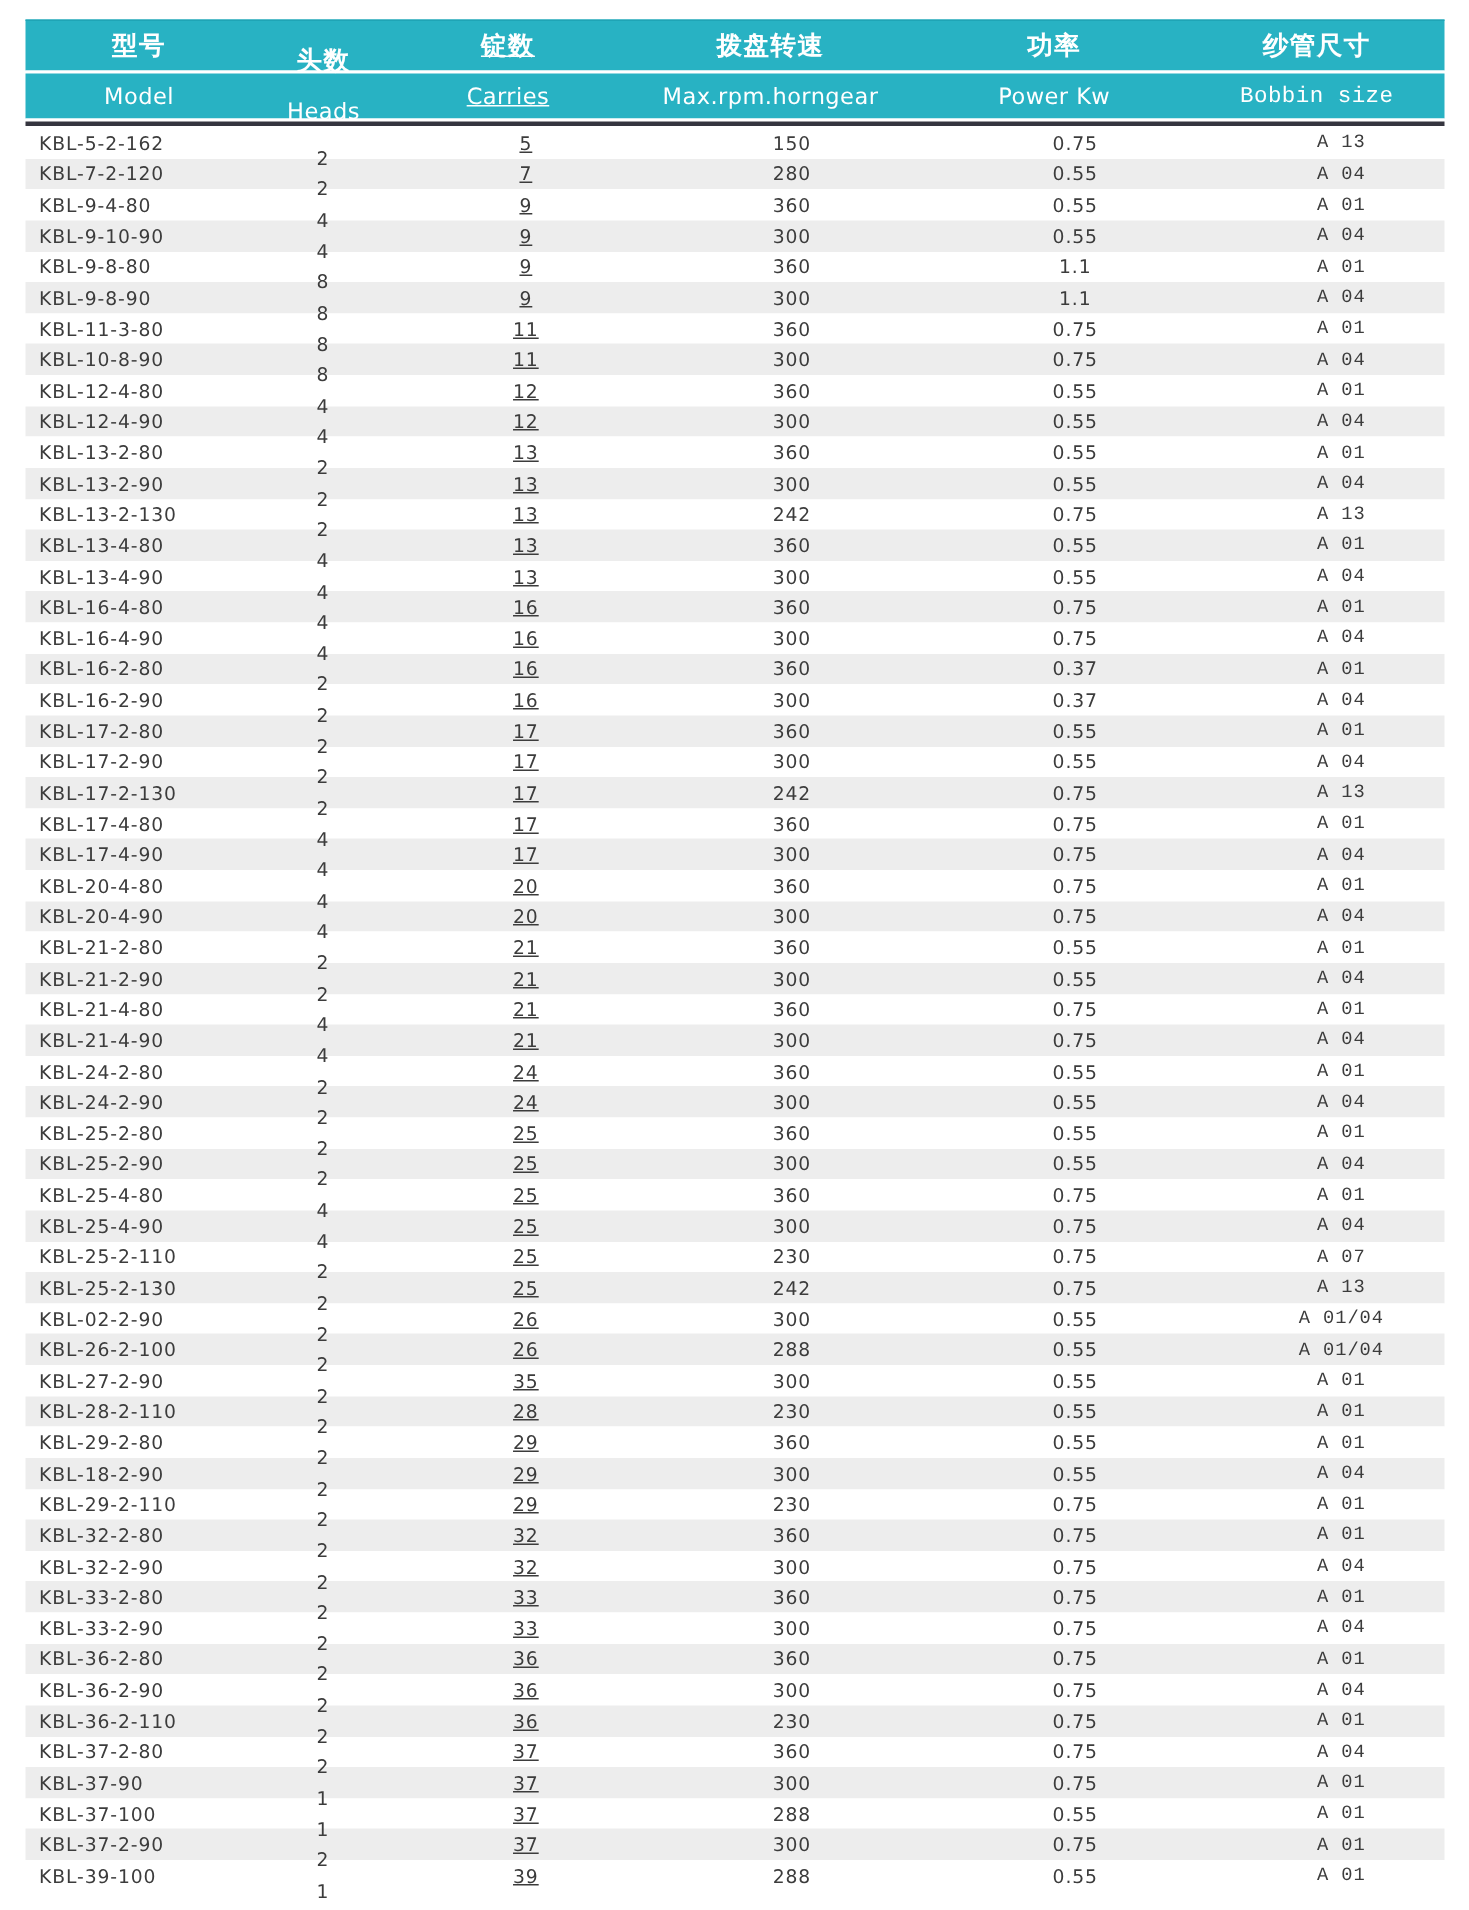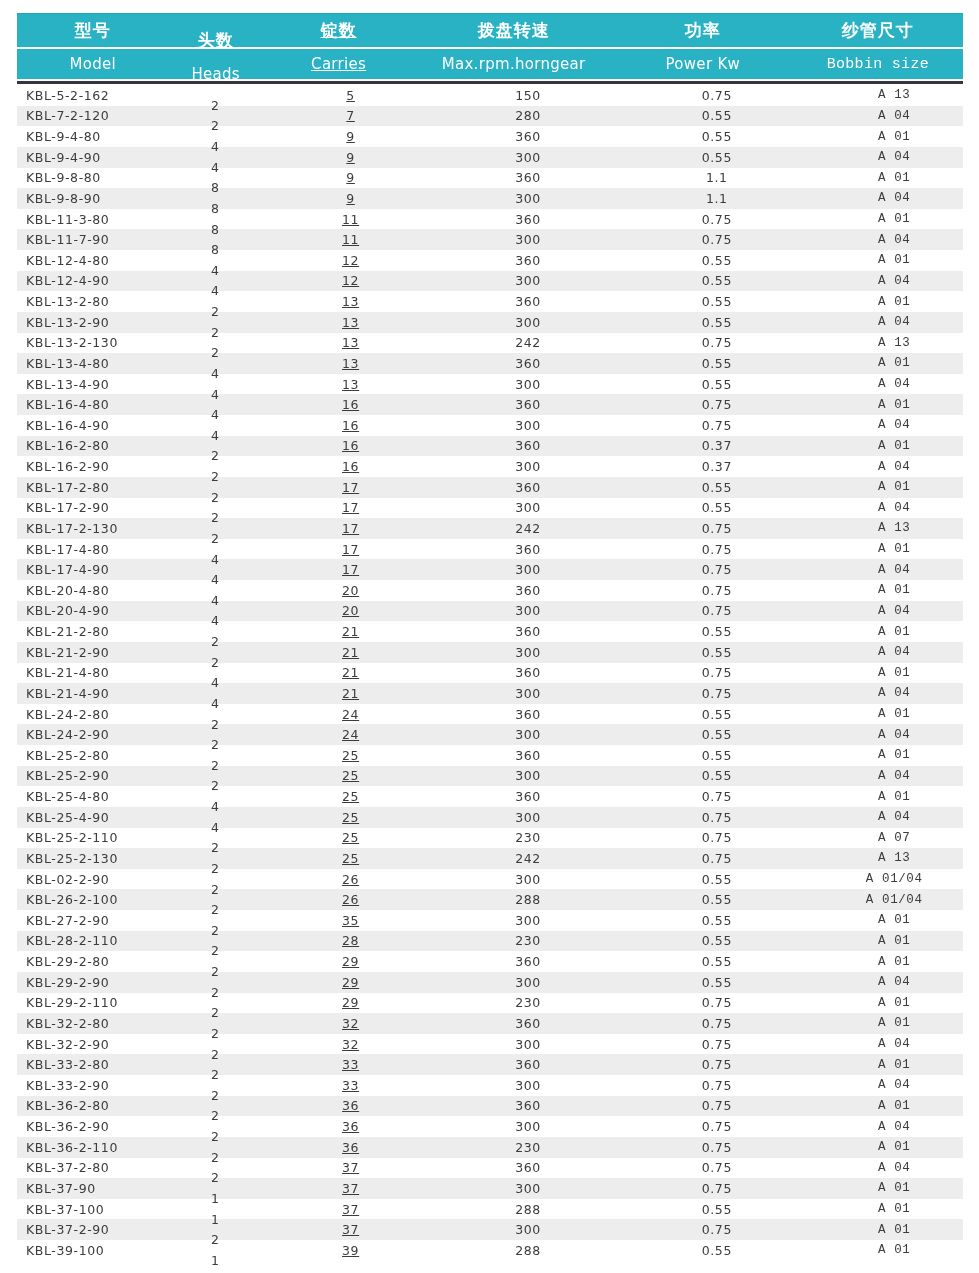--- a/index.html
+++ b/index.html
@@ -117,21 +117,21 @@
   </div>
         <div class="trow">
     <div class="cell c0">KBL-9-4-80</div>
     <div class="cell c1">4</div>
     <div class="cell c2">9</div>
     <div class="cell c3">360</div>
     <div class="cell c4">0.55</div>
     <div class="cell c5">A 01</div>
   </div>
         <div class="trow">
-    <div class="cell c0">KBL-9-4-90</div>
+    <div class="cell c0">KBL-9-10-90</div>
     <div class="cell c1">4</div>
     <div class="cell c2">9</div>
     <div class="cell c3">300</div>
     <div class="cell c4">0.55</div>
     <div class="cell c5">A 04</div>
   </div>
         <div class="trow">
     <div class="cell c0">KBL-9-8-80</div>
     <div class="cell c1">8</div>
     <div class="cell c2">9</div>
@@ -149,21 +149,21 @@
   </div>
         <div class="trow">
     <div class="cell c0">KBL-11-3-80</div>
     <div class="cell c1">8</div>
     <div class="cell c2">11</div>
     <div class="cell c3">360</div>
     <div class="cell c4">0.75</div>
     <div class="cell c5">A 01</div>
   </div>
         <div class="trow">
-    <div class="cell c0">KBL-11-7-90</div>
+    <div class="cell c0">KBL-10-8-90</div>
     <div class="cell c1">8</div>
     <div class="cell c2">11</div>
     <div class="cell c3">300</div>
     <div class="cell c4">0.75</div>
     <div class="cell c5">A 04</div>
   </div>
         <div class="trow">
     <div class="cell c0">KBL-12-4-80</div>
     <div class="cell c1">4</div>
     <div class="cell c2">12</div>
@@ -437,21 +437,21 @@
   </div>
         <div class="trow">
     <div class="cell c0">KBL-29-2-80</div>
     <div class="cell c1">2</div>
     <div class="cell c2">29</div>
     <div class="cell c3">360</div>
     <div class="cell c4">0.55</div>
     <div class="cell c5">A 01</div>
   </div>
         <div class="trow">
-    <div class="cell c0">KBL-29-2-90</div>
+    <div class="cell c0">KBL-18-2-90</div>
     <div class="cell c1">2</div>
     <div class="cell c2">29</div>
     <div class="cell c3">300</div>
     <div class="cell c4">0.55</div>
     <div class="cell c5">A 04</div>
   </div>
         <div class="trow">
     <div class="cell c0">KBL-29-2-110</div>
     <div class="cell c1">2</div>
     <div class="cell c2">29</div>

